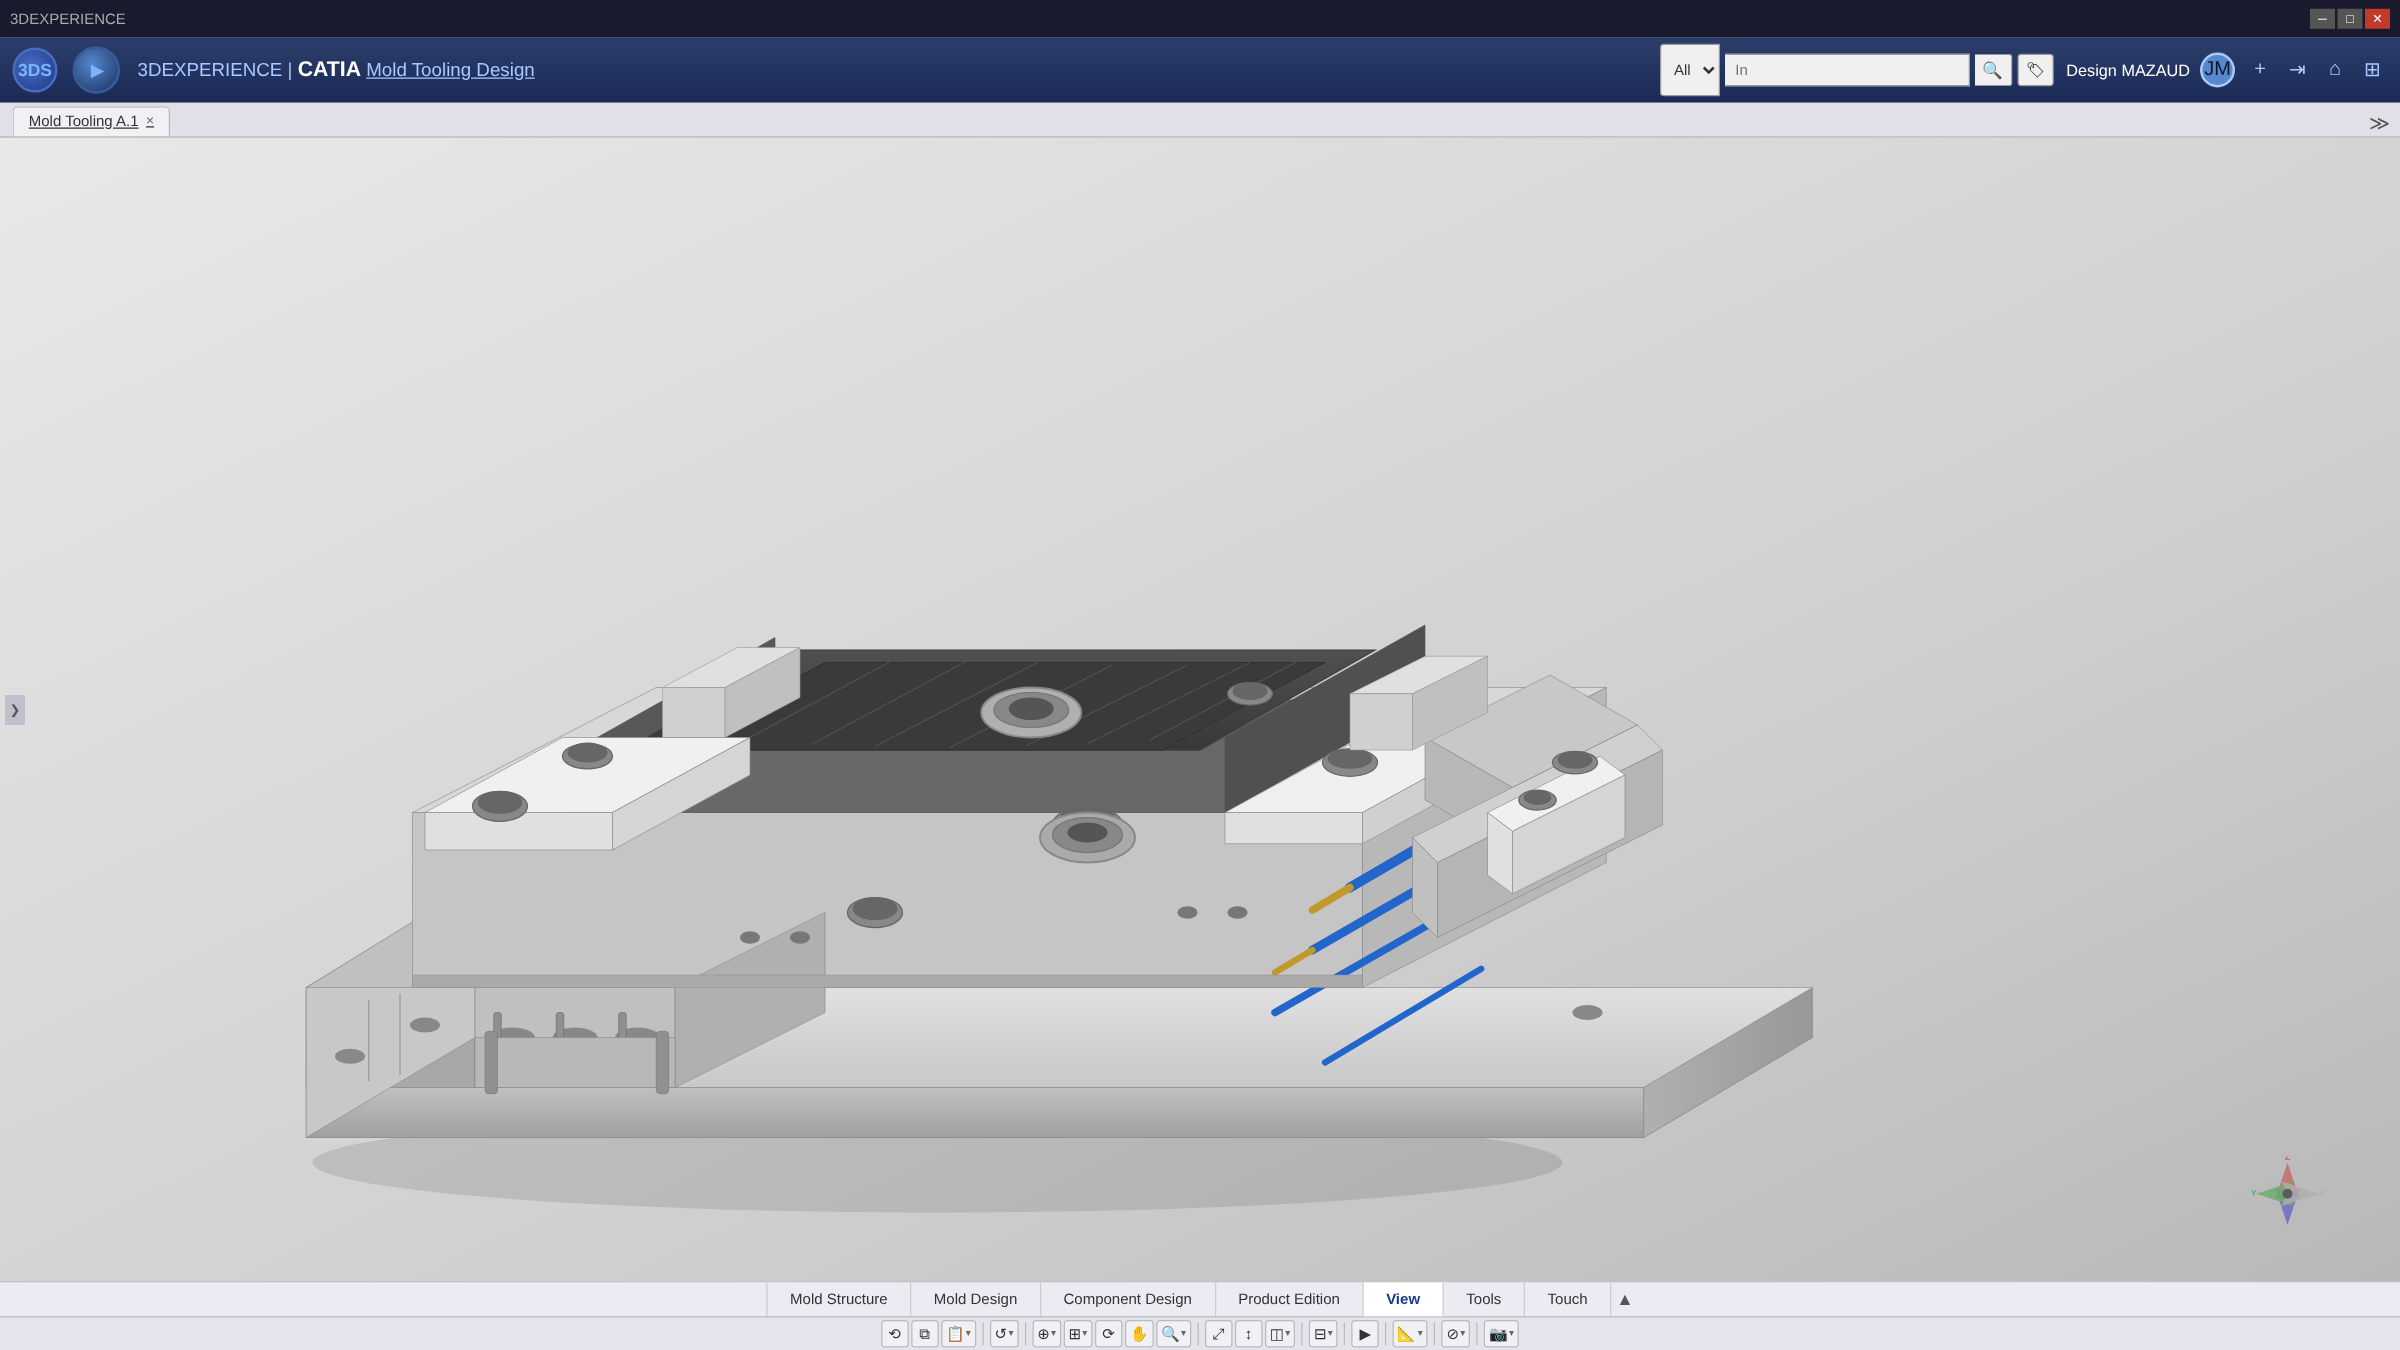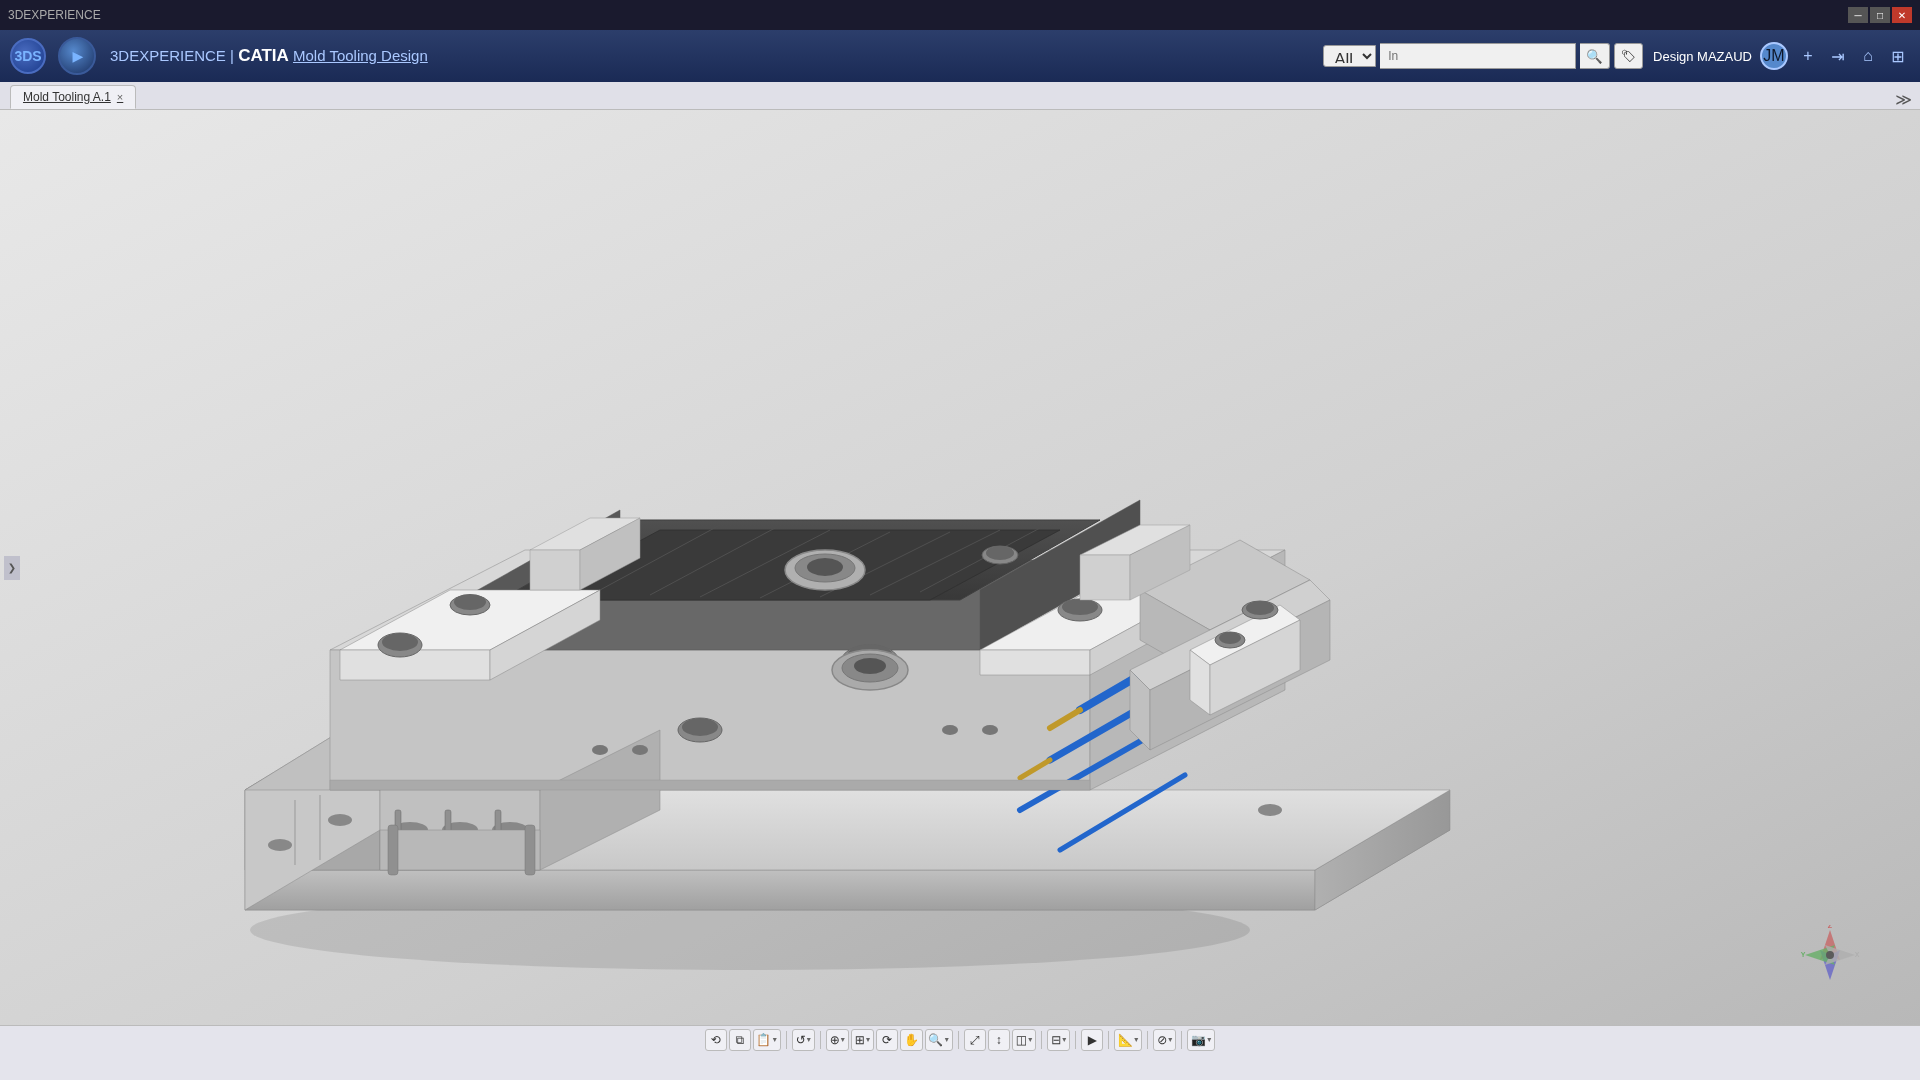--- a/index.html
+++ b/index.html
@@ -101,23 +101,23 @@
       display: flex;
       align-items: center;
       gap: 4px;
       flex: 0 0 auto;
     }
     #search-dropdown {
       background: #f0f0f0;
       border: 1px solid #999;
       border-radius: 3px 0 0 3px;
       padding: 3px 6px;
-      font-size: 17px;
+      font-size: 12px;
       color: #333;
-      height: 22px;
+      height: 42px;
     }
     #search-input {
       background: #f0f0f0;
       border: 1px solid #999;
       border-left: none;
       padding: 3px 8px;
       font-size: 12px;
       width: 196px;
       height: 26px;
     }
@@ -595,20 +595,31 @@
     <polygon points="55,30 25,20 30,30 25,40" fill="#aaaaaa" opacity="0.8"></polygon>
     <circle cx="30" cy="30" r="4" fill="#333"></circle>
     <text x="30" y="3" text-anchor="middle" font-size="7" fill="#cc4444" font-weight="bold">Z</text>
     <text x="57" y="32" text-anchor="middle" font-size="7" fill="#aaaaaa" font-weight="bold">X</text>
     <text x="3" y="32" text-anchor="middle" font-size="7" fill="#44aa44" font-weight="bold">Y</text>
   </svg>
 
 </div>
 
 <div id="bottom-area">
+  <div id="menu-tabs">
+
+    <div class="menu-tab">Mold Structure</div>
+      <div class="menu-tab">Mold Design</div>
+      <div class="menu-tab">Component Design</div>
+      <div class="menu-tab">Product Edition</div>
+      <div class="menu-tab active">View</div>
+      <div class="menu-tab">Tools</div>
+      <div class="menu-tab">Touch</div>
+      <div id="menu-tabs-overflow">▲</div>
+  </div>
   <div id="tool-buttons">
   <div class="tool-btn">⟲</div>
       <div class="tool-btn">⧉</div>
       <div class="tool-btn">📋<span class="tool-dropdown-arrow">▾</span></div>
       <div class="tool-separator"></div>
       <div class="tool-btn">↺<span class="tool-dropdown-arrow">▾</span></div>
       <div class="tool-separator"></div>
       <div class="tool-btn">⊕<span class="tool-dropdown-arrow">▾</span></div>
       <div class="tool-btn">⊞<span class="tool-dropdown-arrow">▾</span></div>
       <div class="tool-btn">⟳</div>

